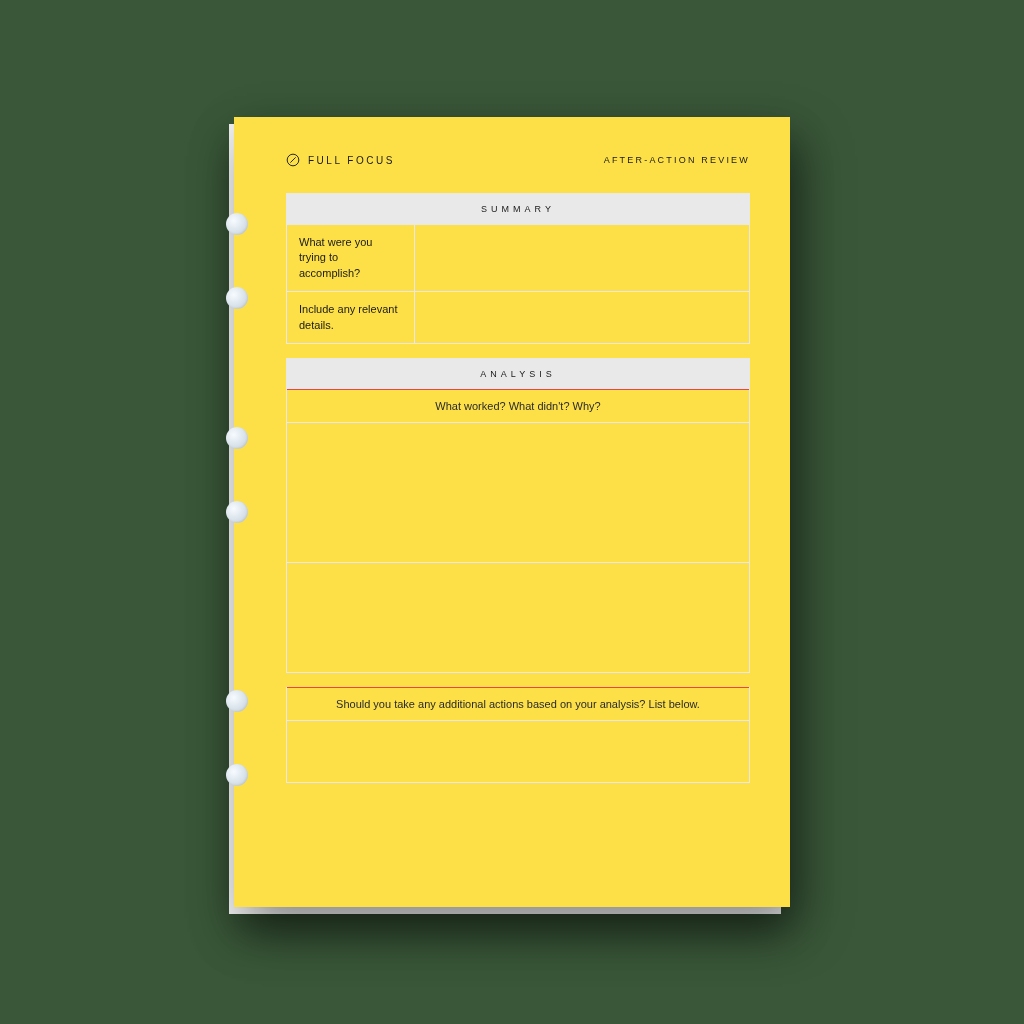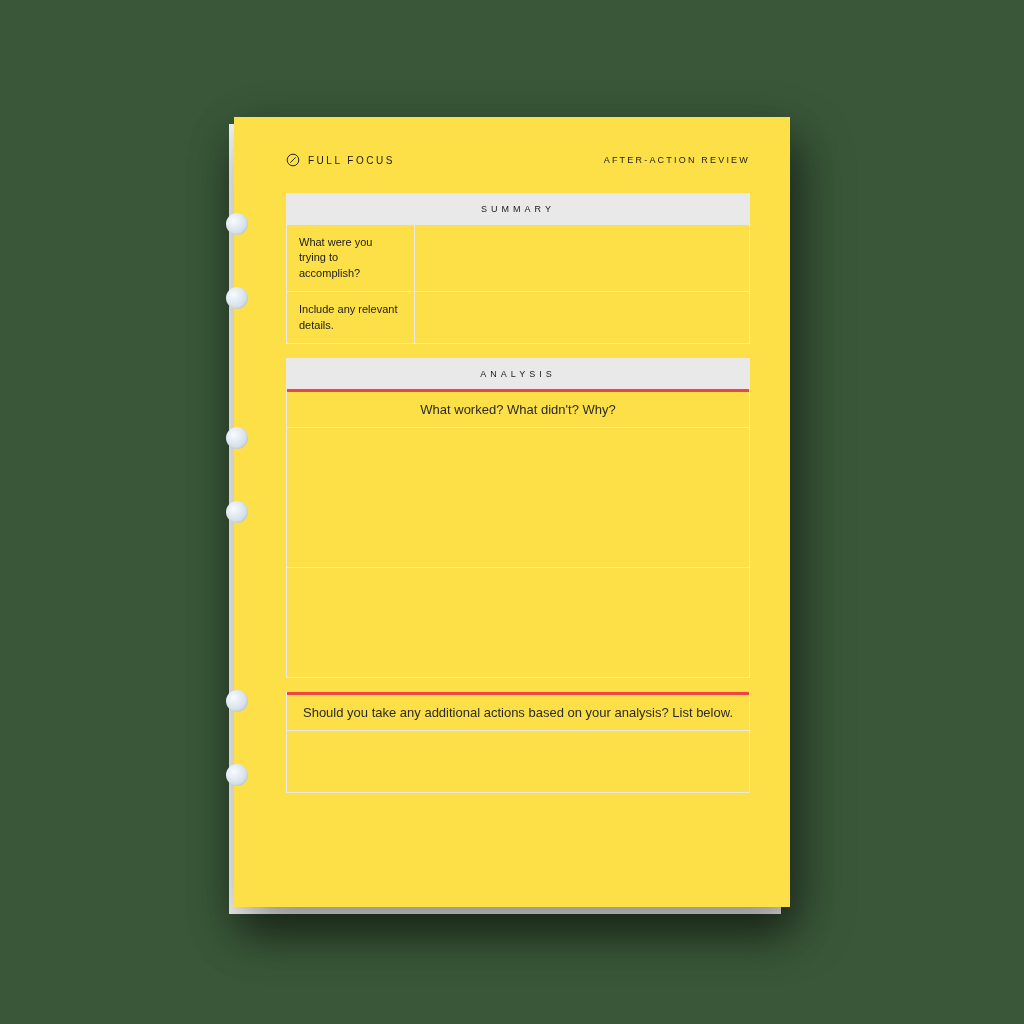--- a/index.html
+++ b/index.html
@@ -108,23 +108,23 @@
     border-right: 1px solid #e8e8e8;
     display: flex;
     align-items: center;
   }
   .two-col-row .value {
     flex: 1;
   }
 
   .prompt-row {
     text-align: center;
-    font-size: 13px;
+    font-size: 11px;
     padding: 10px 12px;
-    border-top: 3px solid #ef4444;
+    border-top: 1px solid #ef4444;
     color: #2a2a2a;
   }
   .write-area {
     border-top: 1px solid #e8e8e8;
   }
   .h-lg  { height: 140px; }
   .h-md  { height: 110px; }
   .h-sm  { height: 62px; }
 </style>
 </head>

